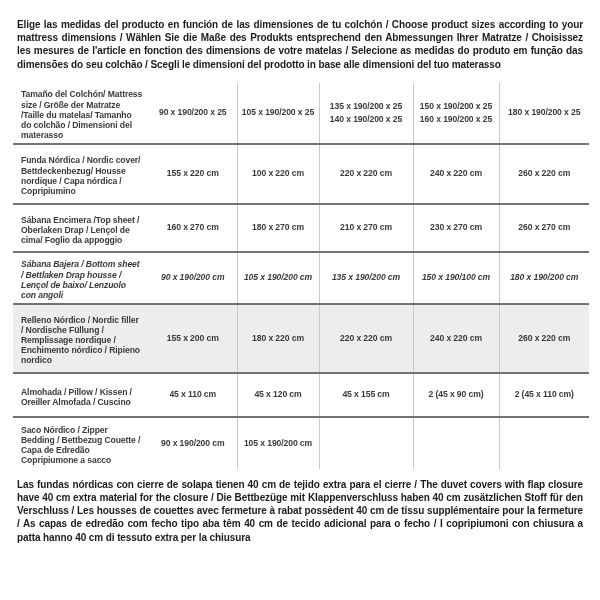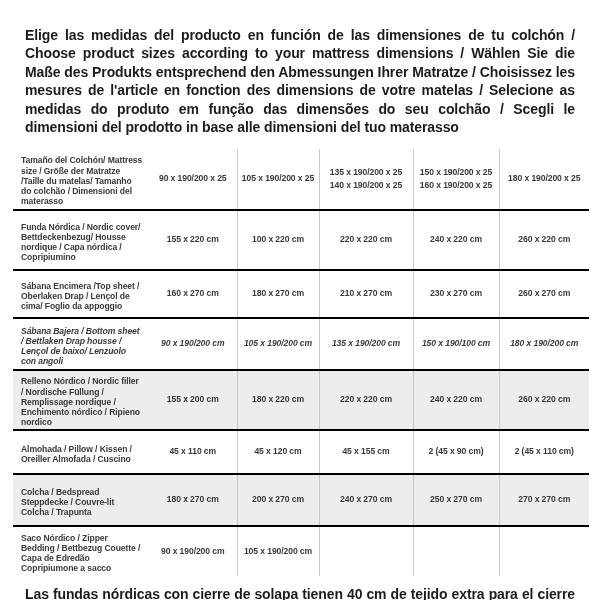--- a/index.html
+++ b/index.html
@@ -14,22 +14,22 @@
     color: #1f1f1f;
     overflow: hidden;
   }
   .page {
     box-sizing: border-box;
     width: 600px;
     height: 600px;
     padding: 14px 13px 10px 13px;
   }
   .note {
-    margin: 12px;
-    font-size: 14px;
+    margin: 4px;
+    font-size: 10px;
     font-weight: 700;
     line-height: 1.32;
     letter-spacing: -0.1px;
     color: #1c1c1c;
     text-align: justify;
   }
   .top-note { margin-bottom: 12px; }
   .bottom-note { margin-top: 9px; }
 
   table.size-table {
@@ -58,29 +58,29 @@
   }
   td.val {
     text-align: center;
     white-space: pre-line;
     line-height: 1.5;
     border-left: 1px solid #c9c9c9;
     padding: 2px 2px;
   }
   td.val.first { border-left: none; }
 
-  tr + tr td { border-top: 2px solid #000000; }
+  tr + tr td { border-top: 2px solid #737373; }
   tr.shaded { background: #ededed; }
 
   
   tr:nth-child(1) { height: 61px; }
   tr:nth-child(2) { height: 60px; }
   tr:nth-child(3) { height: 48px; }
   tr:nth-child(4) { height: 52px; font-style: italic; }
-  tr:nth-child(5) { height: 60px; }
+  tr:nth-child(5) { height: 69px; }
   tr:nth-child(6) { height: 44px; }
   tr:nth-child(7) { height: 52px; }
   tr:nth-child(8) { height: 50px; }
 </style>
 </head>
 <body>
 
 <div class="page">
   <p class="note top-note">Elige las medidas del producto en función de las dimensiones de tu colchón / Choose product sizes according to your mattress dimensions / Wählen Sie die Maße des Produkts entsprechend den Abmessungen Ihrer Matratze / Choisissez les mesures de l'article en fonction des dimensions de votre matelas / Selecione as medidas do produto em função das dimensões do seu colchão / Scegli le dimensioni del prodotto in base alle dimensioni del tuo materasso</p>
 
@@ -137,28 +137,20 @@
           <td class="val">260 x 220 cm</td>
         </tr>
         <tr>
           <td class="lbl">Almohada  / Pillow / Kissen / Oreiller Almofada / Cuscino</td>
           <td class="val first">45 x 110 cm</td>
           <td class="val">45 x 120 cm</td>
           <td class="val">45 x 155 cm</td>
           <td class="val">2 (45 x 90 cm)</td>
           <td class="val">2 (45 x 110 cm)</td>
         </tr>
-        <tr class="shaded">
-          <td class="lbl">Colcha / Bedspread Steppdecke / Couvre-lit Colcha / Trapunta</td>
-          <td class="val first">180 x 270 cm</td>
-          <td class="val">200 x 270 cm</td>
-          <td class="val">240 x 270 cm</td>
-          <td class="val">250 x 270 cm</td>
-          <td class="val">270 x 270 cm</td>
-        </tr>
         <tr>
           <td class="lbl">Saco Nórdico / Zipper Bedding / Bettbezug Couette  / Capa de Edredão Copripiumone a sacco</td>
           <td class="val first">90 x 190/200 cm</td>
           <td class="val">105 x 190/200 cm</td>
           <td class="val"></td>
           <td class="val"></td>
           <td class="val"></td>
         </tr>
       </tbody>
   </table>

